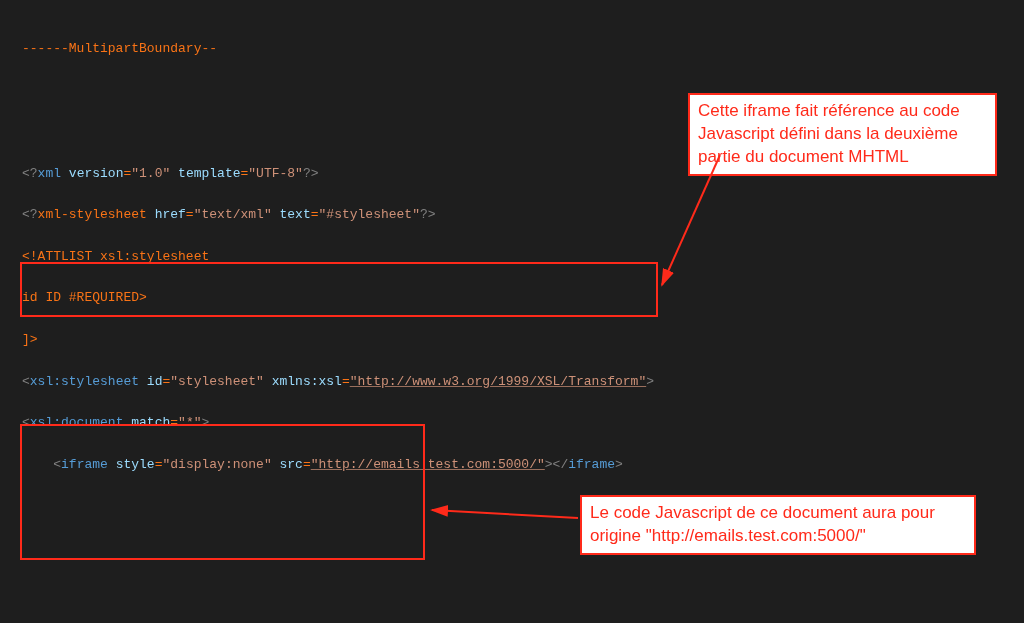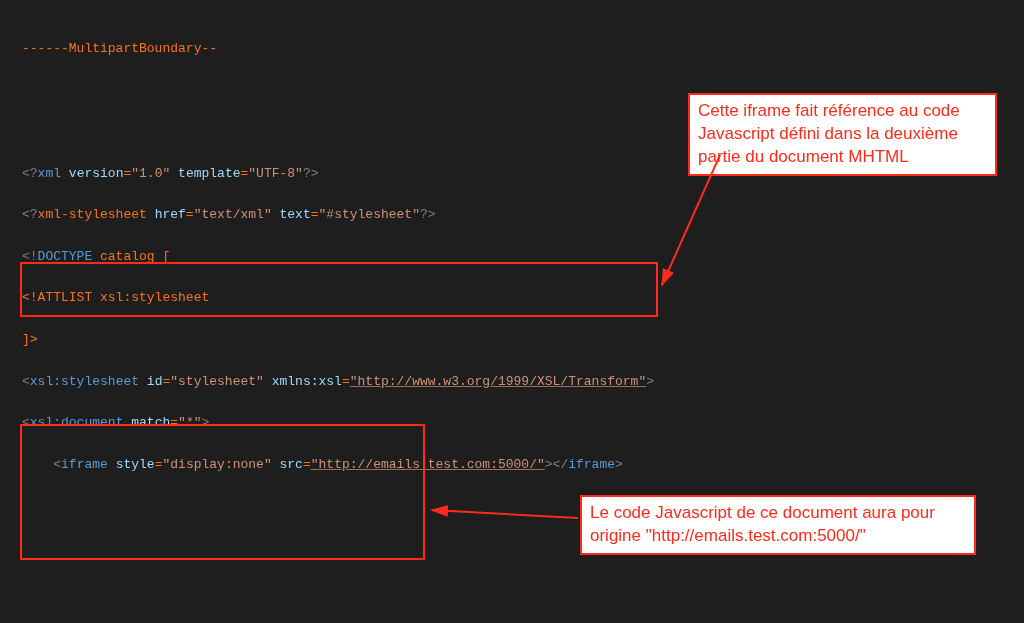--- a/index.html
+++ b/index.html
@@ -82,22 +82,22 @@
   </style>
 </head>
 <body>
 
 <div class="code-area">
 <span class="line"><span class="txt-plain">------MultipartBoundary--</span></span>
 <span class="line"> </span>
 <span class="line"> </span>
 <span class="line"><span class="txt-pi">&lt;?</span><span class="txt-tag">xml </span><span class="txt-attr">version</span><span class="txt-plain">=</span><span class="txt-str">"1.0"</span><span class="txt-plain"> </span><span class="txt-attr">template</span><span class="txt-plain">=</span><span class="txt-str">"UTF-8"</span><span class="txt-pi">?&gt;</span></span>
 <span class="line"><span class="txt-pi">&lt;?</span><span class="txt-plain">xml-stylesheet </span><span class="txt-attr">href</span><span class="txt-plain">=</span><span class="txt-str">"text/xml"</span><span class="txt-plain"> </span><span class="txt-attr">text</span><span class="txt-plain">=</span><span class="txt-str">"#stylesheet"</span><span class="txt-pi">?&gt;</span></span>
-<span class="line"><span class="txt-pi">&lt;!</span><span class="txt-doctype">DOCTYPE</span><span class="txt-plain"> catalog [</span></span>
 <span class="line"><span class="txt-plain">&lt;!ATTLIST xsl:stylesheet</span></span>
+<span class="line"><span class="txt-plain">id ID #REQUIRED&gt;</span></span>
 <span class="line"><span class="txt-plain">]&gt;</span></span>
 <span class="line"><span class="txt-punc">&lt;</span><span class="txt-tag">xsl:stylesheet</span><span class="txt-plain"> </span><span class="txt-attr">id</span><span class="txt-plain">=</span><span class="txt-str">"stylesheet"</span><span class="txt-plain"> </span><span class="txt-attr">xmlns:xsl</span><span class="txt-plain">=</span><span class="txt-strlink">"http://www.w3.org/1999/XSL/Transform"</span><span class="txt-punc">&gt;</span></span>
 <span class="line"><span class="txt-punc">&lt;</span><span class="txt-tag">xsl:document</span><span class="txt-plain"> </span><span class="txt-attr">match</span><span class="txt-plain">=</span><span class="txt-str">"*"</span><span class="txt-punc">&gt;</span></span>
 <span class="line"><span class="txt-plain">    </span><span class="txt-punc">&lt;</span><span class="txt-tag">iframe</span><span class="txt-plain"> </span><span class="txt-attr">style</span><span class="txt-plain">=</span><span class="txt-str">"display:none"</span><span class="txt-plain"> </span><span class="txt-attr">src</span><span class="txt-plain">=</span><span class="txt-strlink">"http://emails.test.com:5000/"</span><span class="txt-punc">&gt;&lt;/</span><span class="txt-tag">iframe</span><span class="txt-punc">&gt;</span></span>
 <span class="line"></span>
 
 
 
 
 

